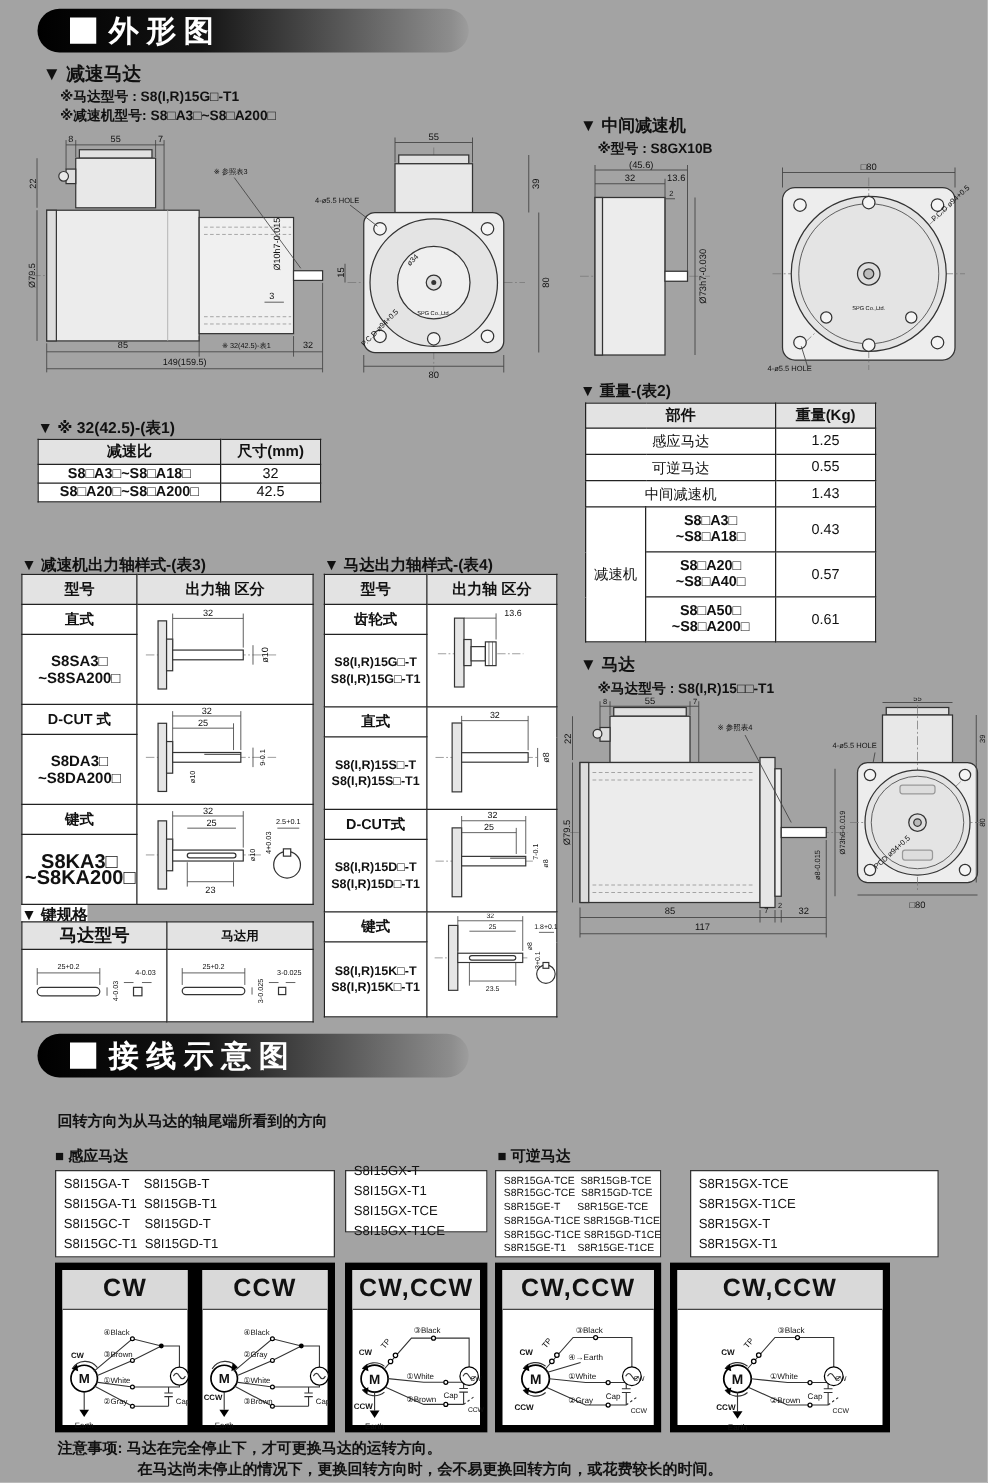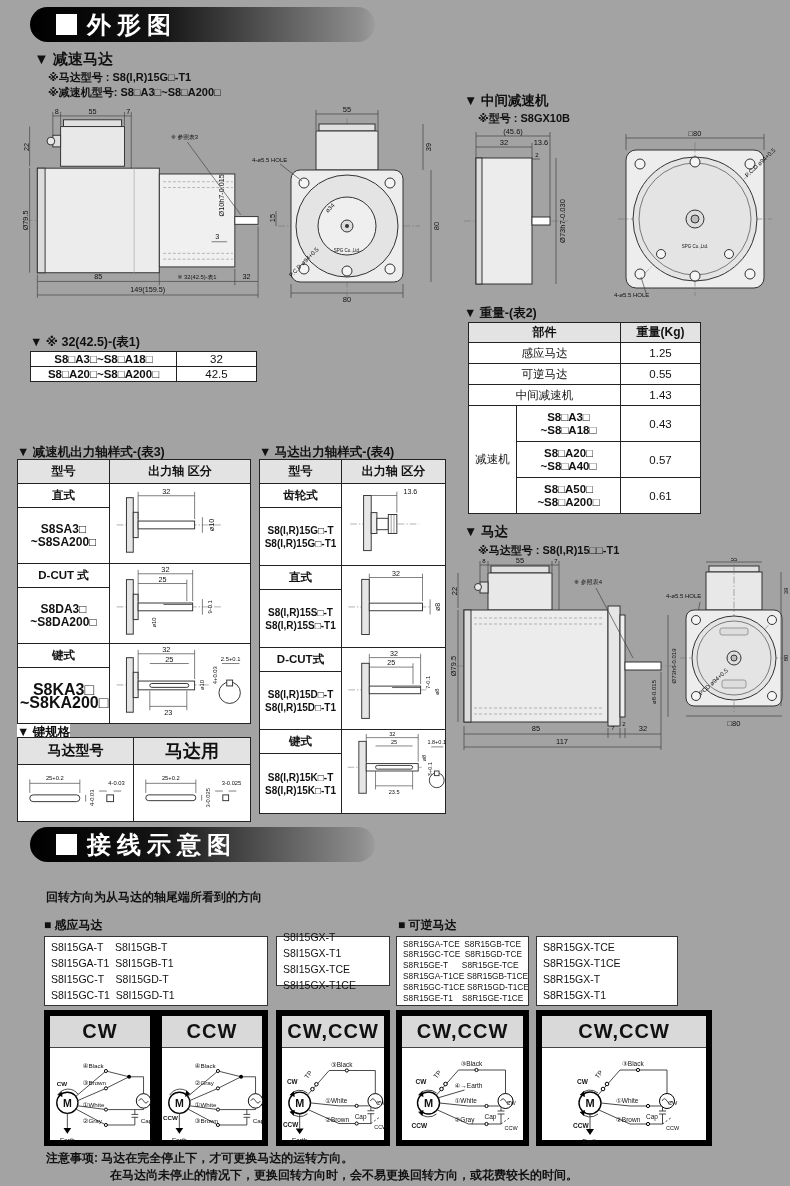--- a/index.html
+++ b/index.html
@@ -178,20 +178,24 @@
     <text x="247" y="120" font-size="4.5" fill="#888" text-anchor="middle">SPG Co.,Ltd.</text>
   </svg>
 
   <div class="abs ttl" style="left:30px;top:334px">▼ ※ 32(42.5)-(表1)</div>
   <table class="abs tb" style="left:30px;top:351px;width:226px">
     <colgroup>
         <col style="width:146px">
         <col style="width:80px">
       </colgroup>
     <tbody>
+        <tr>
+          <th>减速比</th>
+        <th>尺寸(mm)</th>
+        </tr>
     <tr>
           <td style="font-weight:bold">S8□A3□~S8□A18□</td>
         <td>32</td>
         </tr>
     <tr>
           <td style="font-weight:bold">S8□A20□~S8□A200□</td>
         <td>42.5</td>
         </tr>
   </tbody>
     </table>
@@ -444,21 +448,21 @@
 
   <div class="abs ttl" style="left:17px;top:724px;background:#fff">▼ 键规格</div>
   <table class="abs tb" style="left:17px;top:737px;width:233px">
     <colgroup>
         <col style="width:116px">
         <col style="width:117px">
       </colgroup>
     <tbody>
         <tr style="height:22px">
           <th style="font-size:14px">马达型号</th>
-        <th style="font-size:18px">马达用</th>
+        <th style="font-size:10px">马达用</th>
         </tr>
     <tr style="height:56px">
       <td><svg width="110" height="52" viewBox="0 0 112 54">
         <rect x="8" y="30" width="52" height="7" rx="3.5" fill="#fff" stroke="#333"></rect>
         <line class="dl" x1="8" y1="18" x2="60" y2="18"></line>
         <line class="dl" x1="8" y1="14" x2="8" y2="28"></line>
               <line class="dl" x1="60" y1="14" x2="60" y2="28"></line>
         <text class="dims" x="34" y="15" text-anchor="middle">25+0.2</text>
         <line class="dl" x1="66" y1="30" x2="66" y2="37"></line>
         <text class="dims" transform="rotate(-90 73 33)" x="73" y="35" text-anchor="middle">4-0.03</text>
@@ -583,21 +587,21 @@
     <div>S8I15GX-T1CE</div>
   </div>
   <div class="abs mbox f8" style="left:396px;top:936px;width:133px;height:70px">
     <div>S8R15GA-TCE  S8R15GB-TCE</div>
     <div>S8R15GC-TCE  S8R15GD-TCE</div>
     <div>S8R15GE-T      S8R15GE-TCE</div>
     <div>S8R15GA-T1CE S8R15GB-T1CE</div>
     <div>S8R15GC-T1CE S8R15GD-T1CE</div>
     <div>S8R15GE-T1    S8R15GE-T1CE</div>
   </div>
-  <div class="abs mbox f10" style="left:536px;top:936px;width:142px;height:70px">
+  <div class="abs mbox f10" style="left:552px;top:936px;width:199px;height:70px">
     <div>S8R15GX-TCE</div>
     <div>S8R15GX-T1CE</div>
     <div>S8R15GX-T</div>
     <div>S8R15GX-T1</div>
   </div>
 
   <div class="abs dcol" style="left:44px;top:1010px;width:112px;height:136px">
     <div class="dhead">CW</div>
     <svg width="108" height="100" viewBox="0 0 112 100">
       <circle cx="18" cy="55" r="11" fill="#fff" stroke="#000" stroke-width="1.4"></circle>

